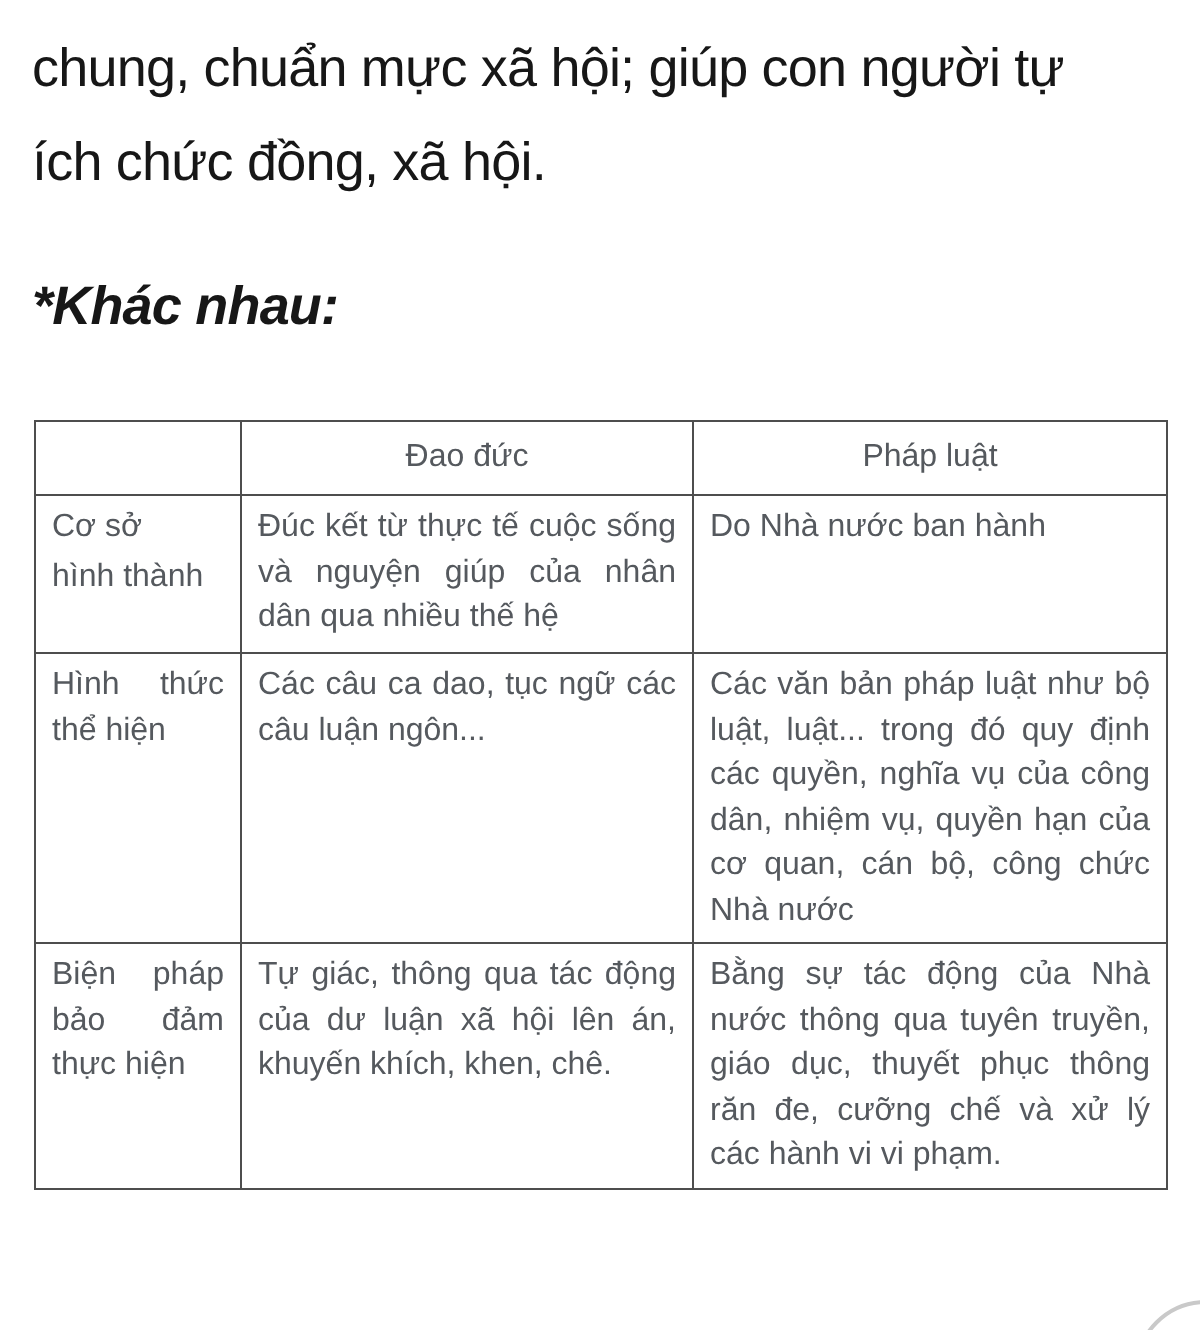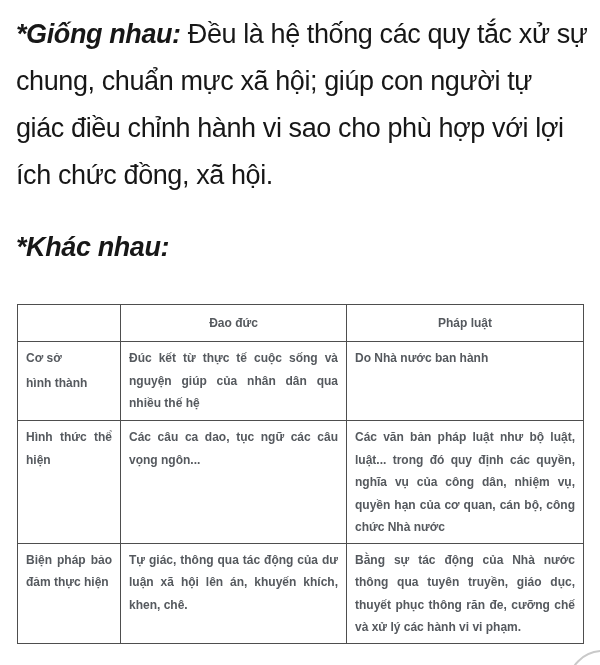--- a/index.html
+++ b/index.html
@@ -33,24 +33,24 @@
     border-collapse: collapse;
     table-layout: fixed;
     margin: 40px 0 0 17px;
     width: 566px;
   }
   table.cmp col.c1 { width: 103px; }
   table.cmp col.c2 { width: 226px; }
   table.cmp col.c3 { width: 237px; }
   table.cmp th, table.cmp td {
     border: 1.5px solid #4e4e4e;
-    font-size: 12px;
+    font-size: 16px;
     line-height: 22.5px;
     color: #55595e;
-    font-weight: bold;
+    font-weight: normal;
     vertical-align: top;
     padding: 5px 8px 4px 8px;
     text-align: justify;
     overflow: hidden;
   }
   table.cmp th {
     text-align: center;
     vertical-align: middle;
     height: 37px;
     padding: 2px 4px;
@@ -65,23 +65,21 @@
     width: 170px; height: 130px;
     border: 2px solid #c9c9c9;
     border-radius: 36px;
     background: #ffffff;
   }
 </style>
 </head>
 <body>
 
 <div class="intro">
-  <span class="line"><span class="em-label">*Giống nhau:</span><span> Đều là hệ thống các quy tắc xử sự</span></span>
   <span class="line">chung, chuẩn mực xã hội; giúp con người tự</span>
-  <span class="line">giác điều chỉnh hành vi sao cho phù hợp với lợi</span>
   <span class="line">ích chức đồng, xã hội.</span>
 </div>
 
 <div class="diff-heading">*Khác nhau:</div>
 
 <table class="cmp">
   <colgroup>
       <col class="c1">
       <col class="c2">
       <col class="c3">
@@ -92,21 +90,21 @@
     <th>Đao đức</th>
     <th>Pháp luật</th>
   </tr>
   <tr class="r1">
     <td><span>Cơ sở</span><span class="label-gap">hình thành</span></td>
     <td>Đúc kết từ thực tế cuộc sống và nguyện giúp của nhân dân qua nhiều thế hệ</td>
     <td>Do Nhà nước ban hành</td>
   </tr>
   <tr class="r2">
     <td>Hình thức thể hiện</td>
-    <td>Các câu ca dao, tục ngữ các câu vọng ngôn...</td>
+    <td>Các câu ca dao, tục ngữ các câu luận ngôn...</td>
     <td>Các văn bản pháp luật như bộ luật, luật... trong đó quy định các quyền, nghĩa vụ của công dân, nhiệm vụ, quyền hạn của cơ quan, cán bộ, công chức Nhà nước</td>
   </tr>
   <tr class="r3">
     <td>Biện pháp bảo đảm thực hiện</td>
     <td>Tự giác, thông qua tác động của dư luận xã hội lên án, khuyến khích, khen, chê.</td>
     <td>Bằng sự tác động của Nhà nước thông qua tuyên truyền, giáo dục, thuyết phục thông răn đe, cưỡng chế và xử lý các hành vi vi phạm.</td>
   </tr>
 </tbody>
   </table>
 

